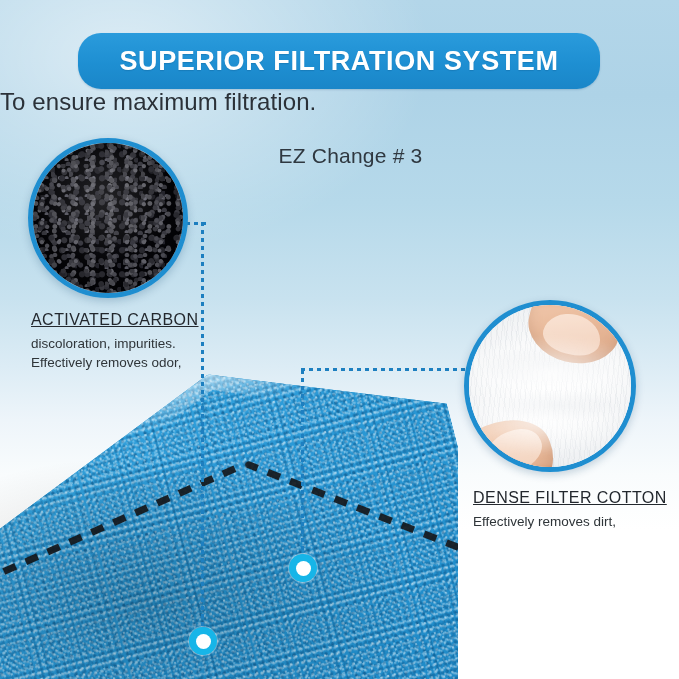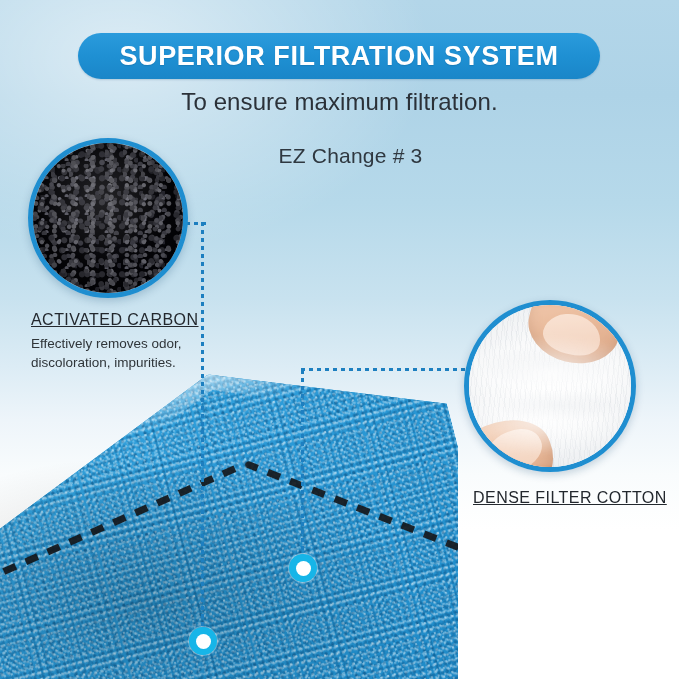--- a/index.html
+++ b/index.html
@@ -28,38 +28,37 @@
   #bg-wash {
     position:absolute; inset:0;
     background:
       radial-gradient(ellipse 70% 45% at 18% 8%, rgba(255,255,255,.55), rgba(255,255,255,0) 65%),
       radial-gradient(ellipse 60% 40% at 85% 95%, rgba(255,255,255,.6), rgba(255,255,255,0) 70%);
   }
 
   
   #banner {
     position:absolute;
-    left:78px; top:33px; width:522px; height:46px;
+    left:78px; top:33px; width:522px; height:56px;
     background:linear-gradient(180deg,#2a9bdc 0%,#1e8fd2 55%,#1a86c8 100%);
     border-radius:23px;
     box-shadow:0 1px 2px rgba(0,60,110,.18);
     display:flex; align-items:center; justify-content:center;
   }
   #banner-title {
     color:#ffffff;
     font-size:27px;
     font-weight:bold;
     letter-spacing:.6px;
     white-space:nowrap;
     text-shadow:0 1px 1px rgba(0,50,90,.18);
   }
   #subtitle {
     position:absolute;
     left:0; right:0; top:88px;
-    text-align:center;
     font-size:24px;
     color:#2b3138;
     letter-spacing:.1px;
   }
   #model-label {
     position:absolute;
     left:0; right:0; top:144px;
     text-align:center;
     font-size:21px;
     color:#2f3840;
@@ -346,19 +345,20 @@
     </div>
     <div class="finger" id="finger-bottom">
       <div class="nail"></div>
     </div>
     <div class="cotton-veil"></div>
   </div>
 </div>
 
 <div class="callout-title" id="carbon-title">ACTIVATED CARBON</div>
 <div class="callout-desc" id="carbon-desc">
+  <div>discoloration, impurities.</div>
   <div>Effectively removes odor,</div>
-  <div>discoloration, impurities.</div>
 </div>
 
 <div class="callout-title" id="cotton-title">DENSE FILTER COTTON</div>
 <div class="callout-desc" id="cotton-desc">
+  <div>Effectively removes dirt,</div>
 </div>
 
 </body></html>

